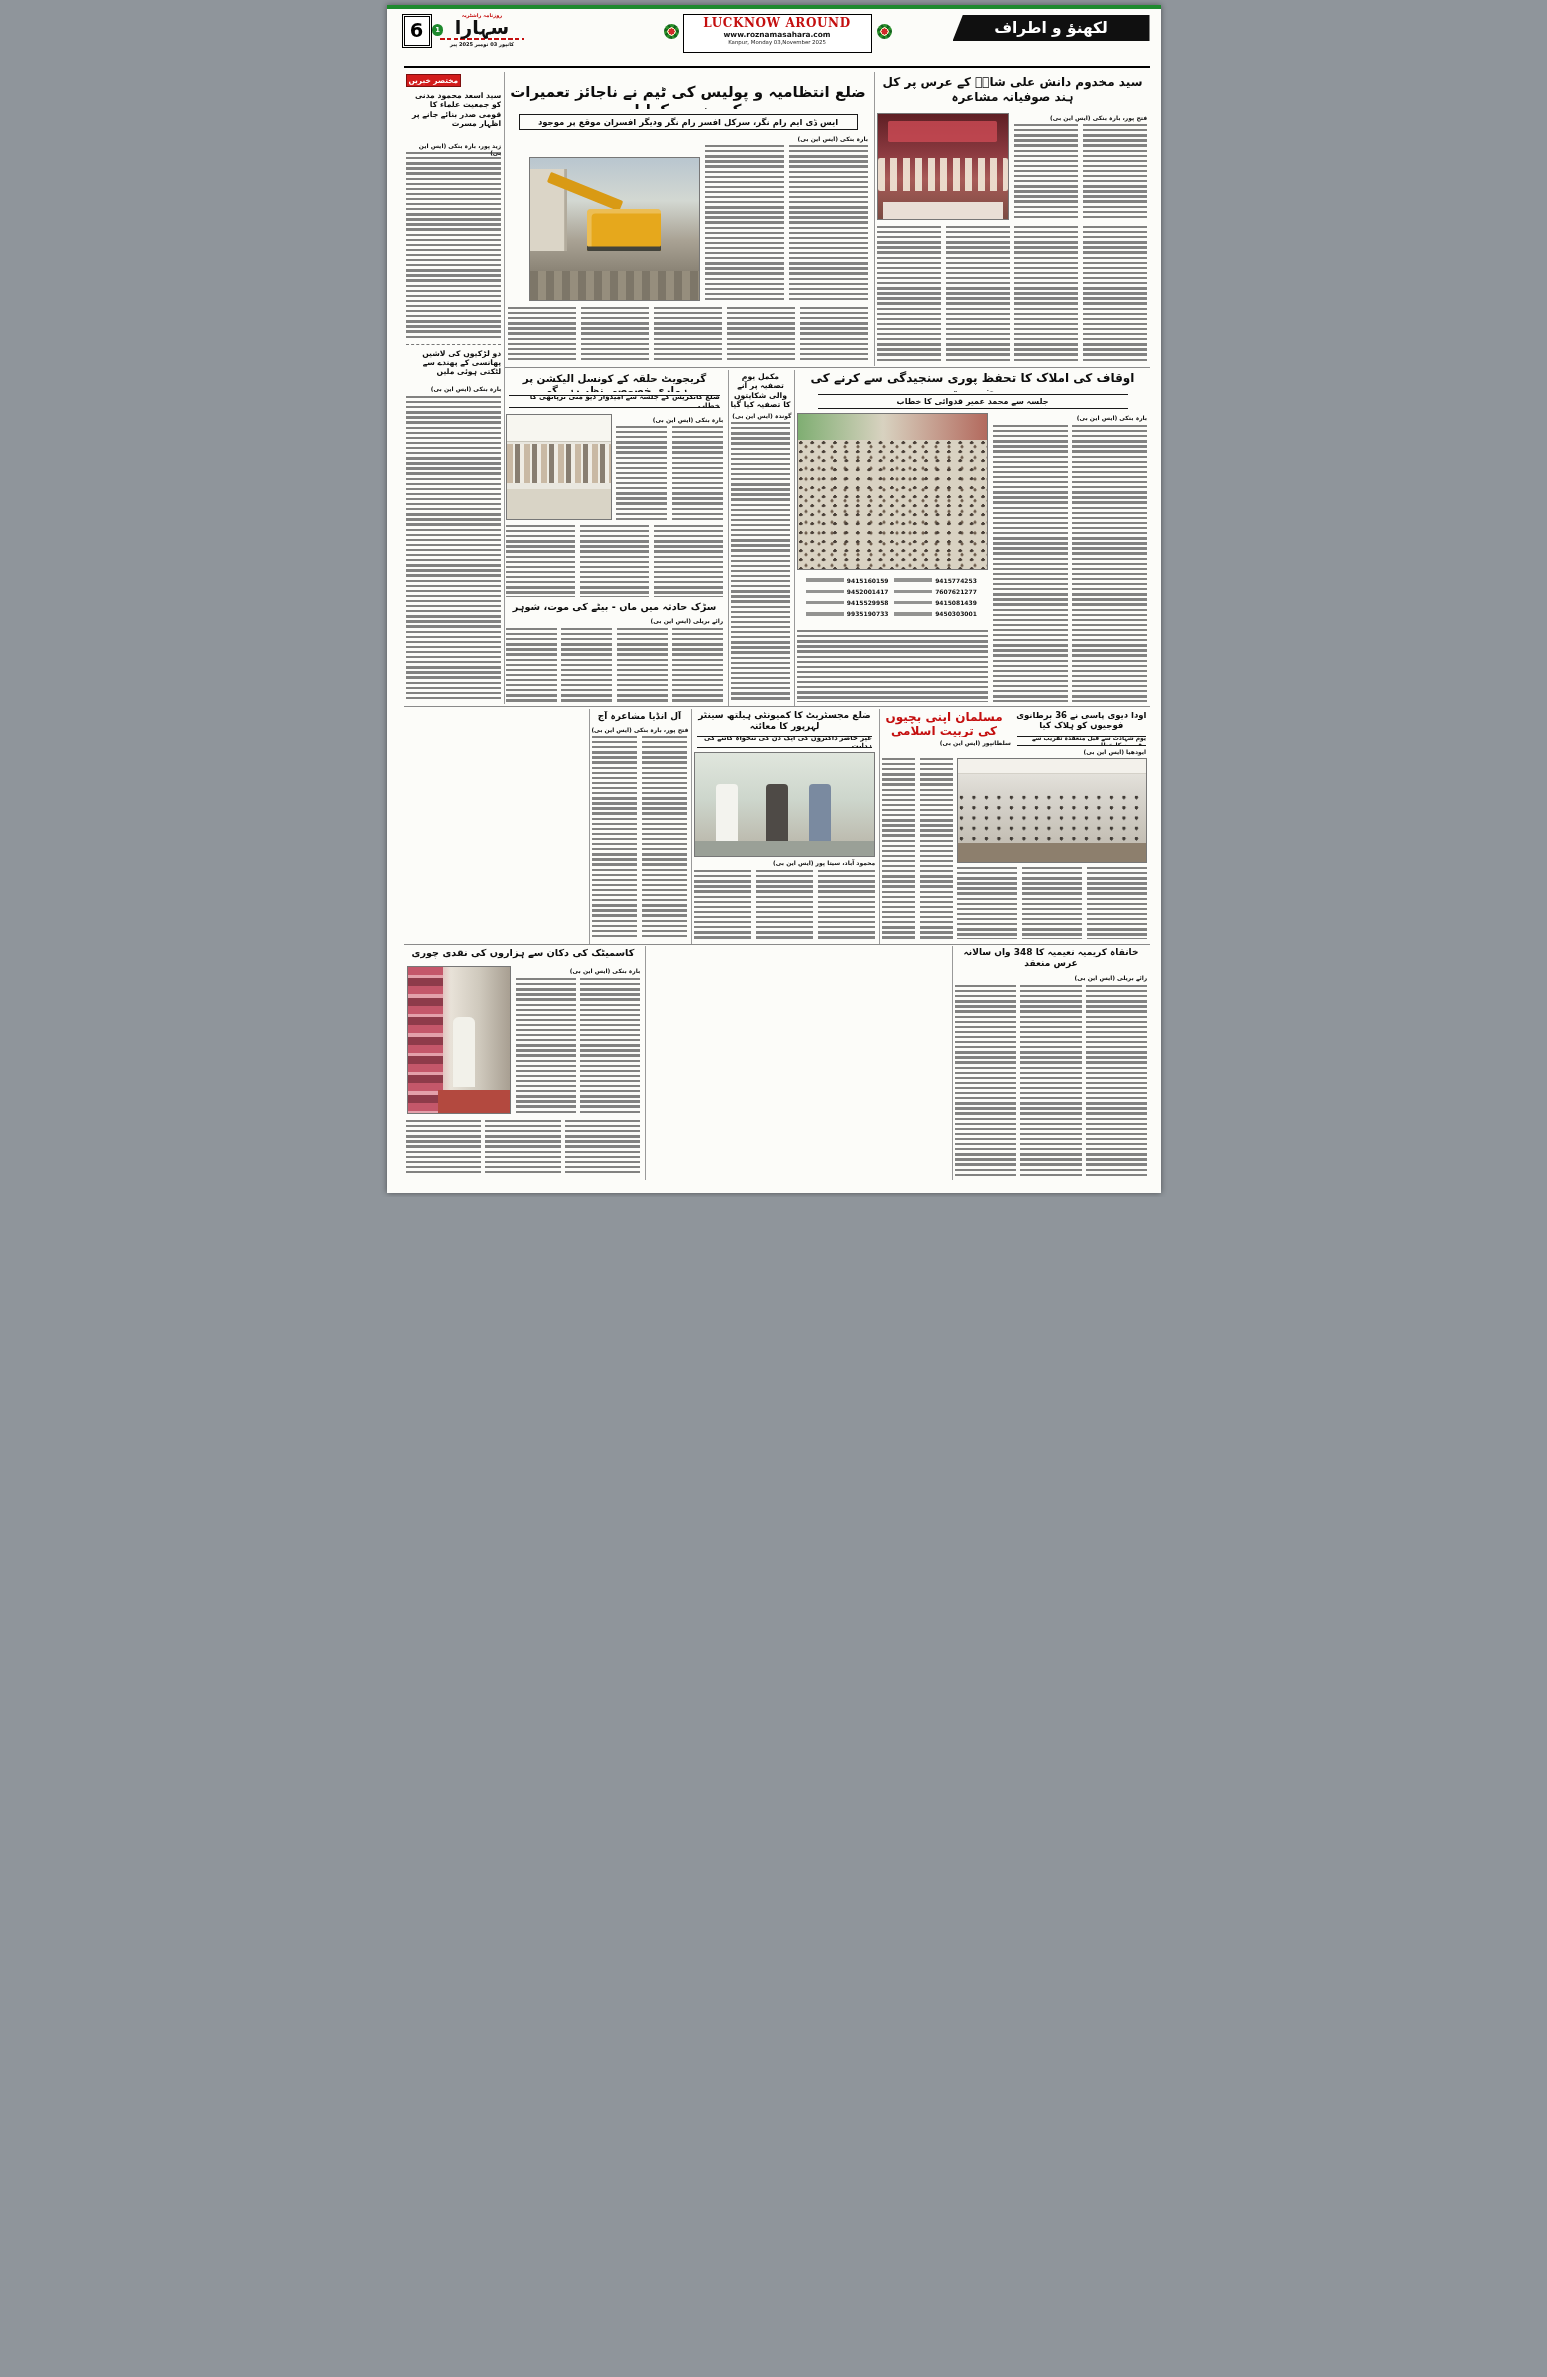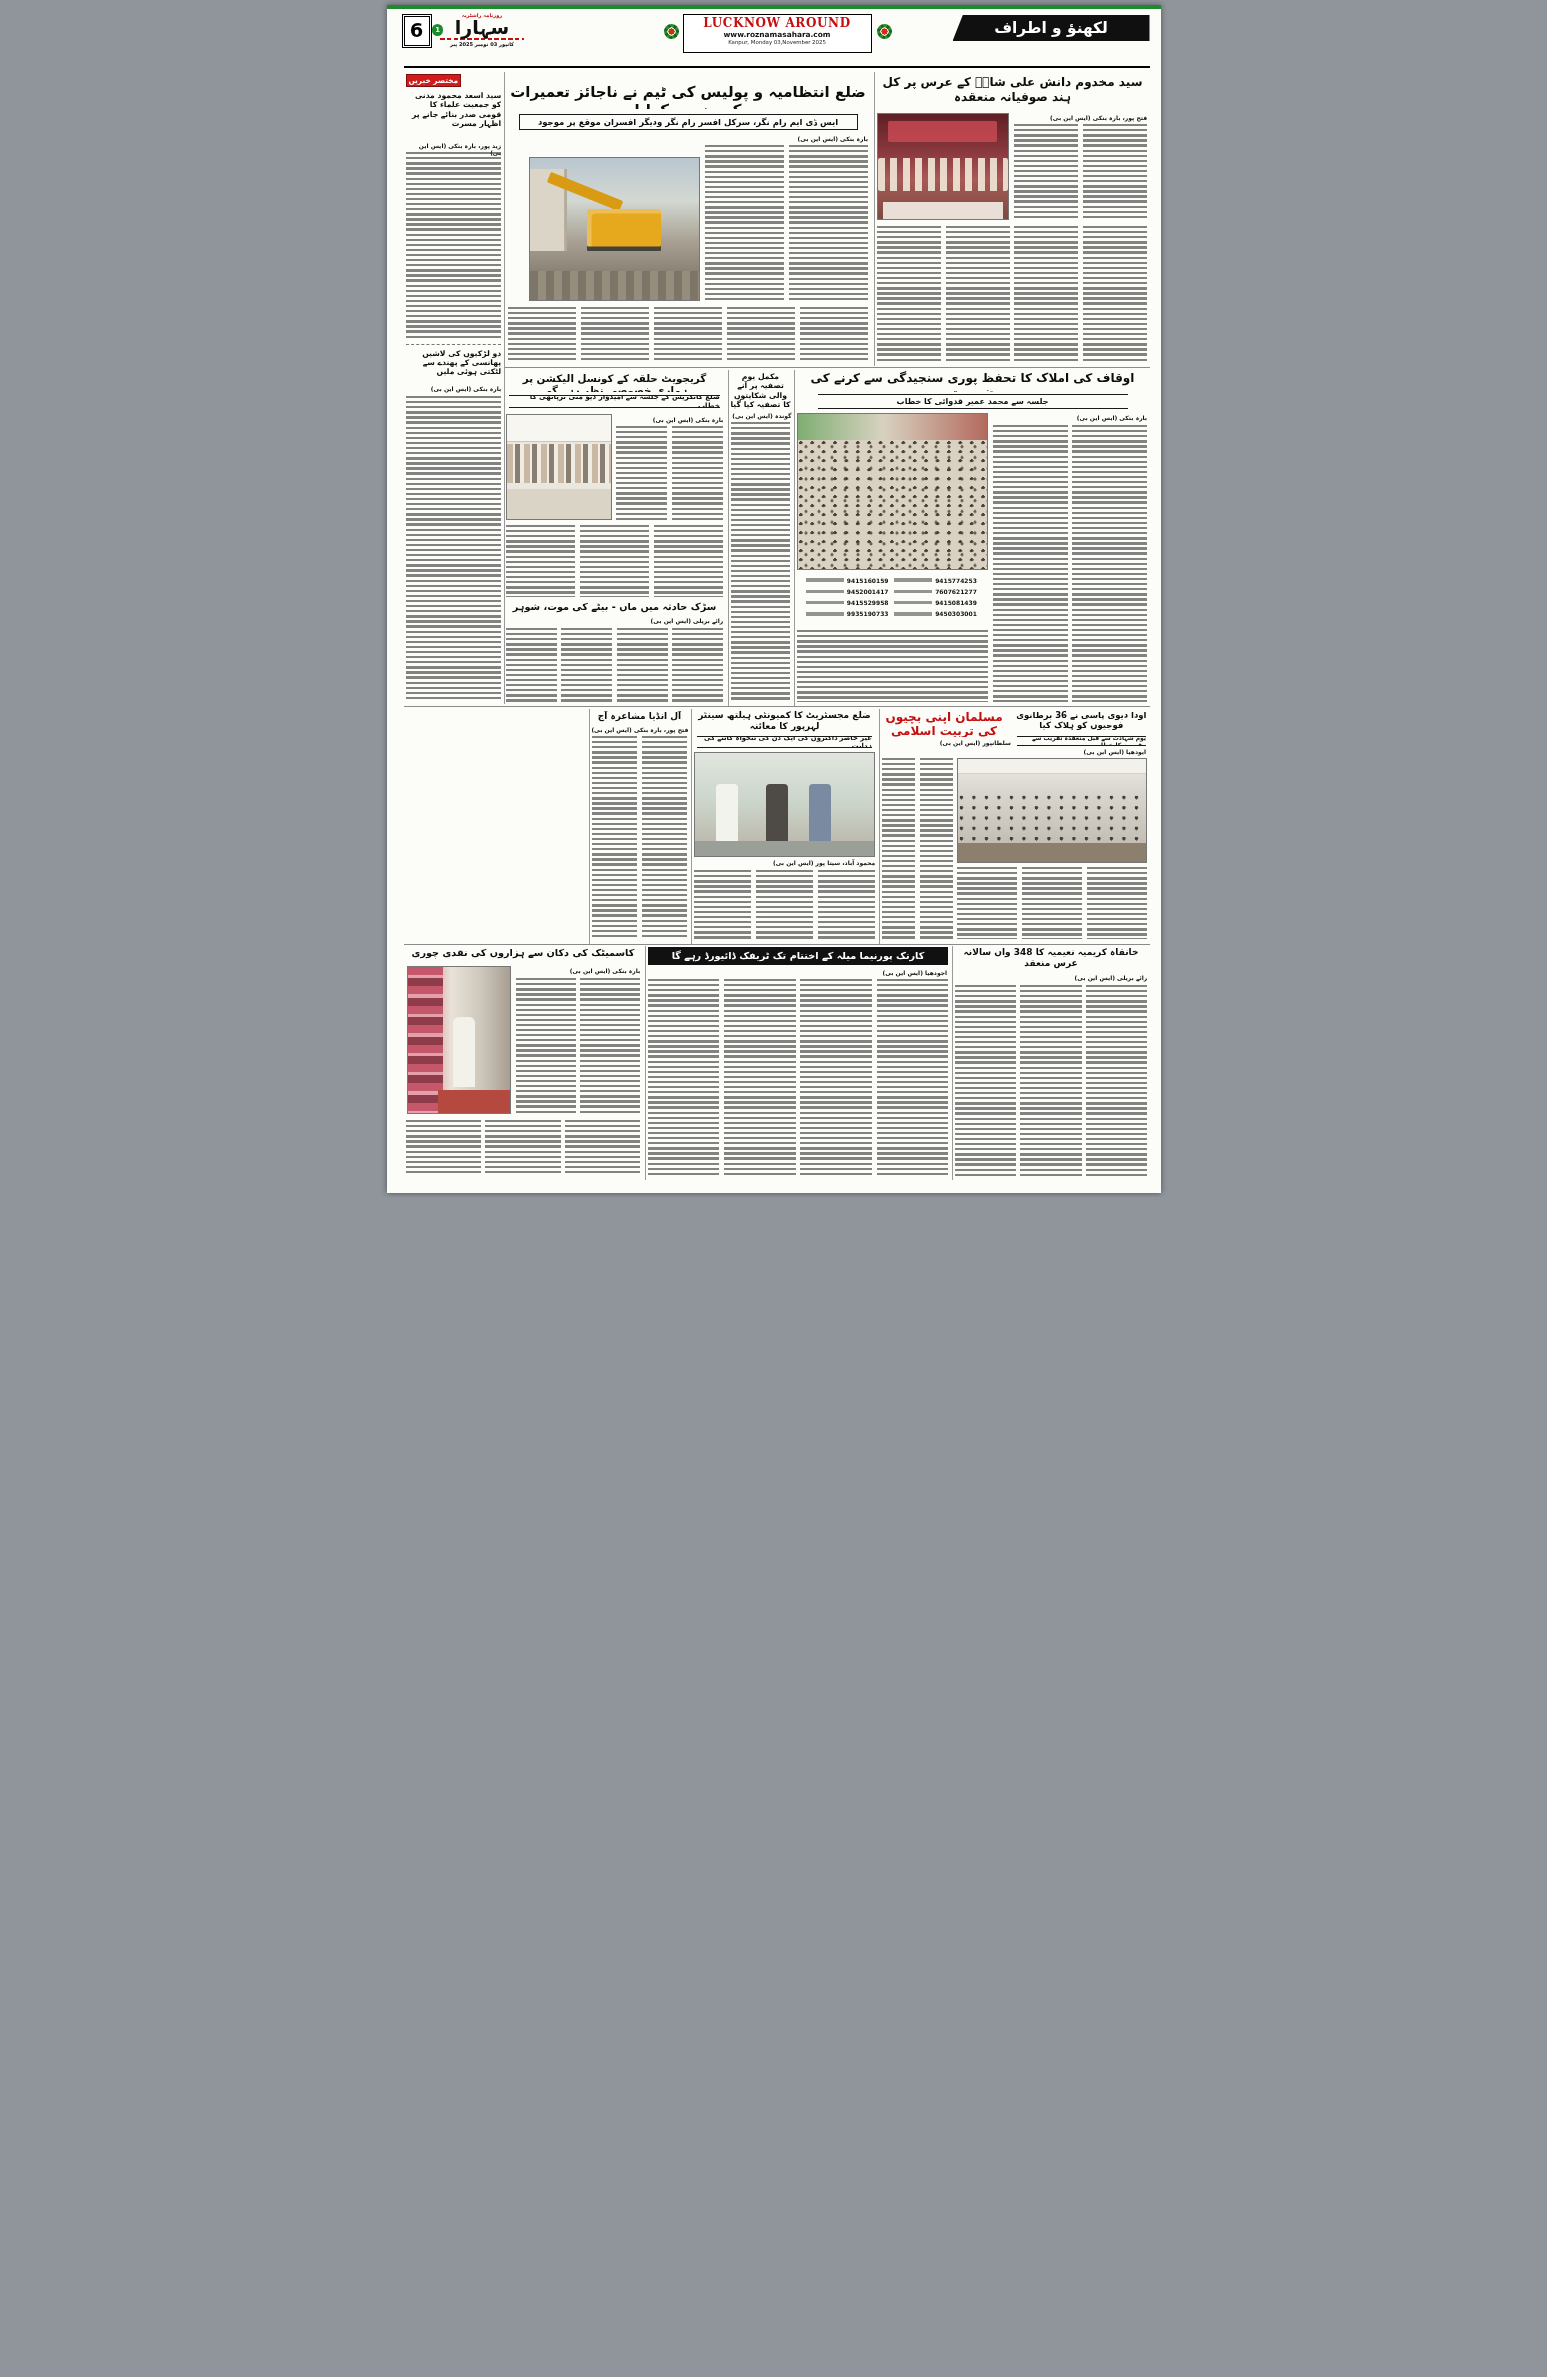--- a/index.html
+++ b/index.html
@@ -129,21 +129,21 @@
     <div class="abs fillw" style="left:4.6px;right:4.6px;top:235px;height:56px">
       <div class="fill"></div>
       <div class="fill"></div>
       <div class="fill"></div>
       <div class="fill"></div>
       <div class="fill"></div>
     </div>
   </section>
 
   <section class="blk" style="left:488px;top:67px;width:276px;height:295px">
-    <div class="abs hl urdu" style="left:3.4px;right:3.4px;top:3.4px;height:33px;font-size:12px">سید مخدوم دانش علی شاہؒ کے عرس پر کل ہند صوفیانہ منعقدہ</div>
+    <div class="abs hl urdu" style="left:3.4px;right:3.4px;top:3.4px;height:33px;font-size:12px">سید مخدوم دانش علی شاہؒ کے عرس پر کل ہند صوفیانہ مشاعرہ</div>
     <div class="photo ph-mu" style="left:2.3px;top:41px;width:132px;height:107px">
       <div class="mu-banner"></div>
       <div class="mu-people"></div>
       <div class="mu-table"></div>
     </div>
     <div class="abs by" style="left:139px;right:3.4px;top:42px">فتح پور، بارہ بنکی (ایس این بی)</div>
     <div class="abs fillw" style="left:139px;right:3.4px;top:52px;height:96px">
       <div class="fill"></div>
       <div class="fill"></div>
     </div>
@@ -309,30 +309,20 @@
       <div class="fill"></div>
       <div class="fill"></div>
     </div>
     <div class="abs fillw" style="left:2.3px;right:2.3px;top:174px;height:56px">
       <div class="fill"></div>
       <div class="fill"></div>
       <div class="fill"></div>
     </div>
   </section>
 
-  <section class="blk" style="left:259px;top:941px;width:305px;height:234px">
-    <div class="abs hl urdu" style="left:2.3px;right:2.3px;top:1.1px;height:18px;font-size:9.7px;background:#111;color:#fff;display:flex;align-items:center;justify-content:center">کارتک پورنیما میلہ کے اختتام تک ٹریفک ڈائیورڈ رہے گا</div>
-    <div class="abs by" style="left:2.3px;right:3.4px;top:23px">اجودھیا (ایس این بی)</div>
-    <div class="abs fillw" style="left:2.3px;right:2.3px;top:33px;height:197px">
-      <div class="fill"></div>
-      <div class="fill"></div>
-      <div class="fill"></div>
-      <div class="fill"></div>
-    </div>
-  </section>
 
   <section class="blk" style="left:566px;top:941px;width:197px;height:234px">
     <div class="abs hl urdu" style="left:2.3px;right:2.3px;top:1.1px;height:26px;font-size:9px">خانقاہ کریمیہ نعیمیہ کا 348 واں سالانہ عرس منعقد</div>
     <div class="abs by" style="left:2.3px;right:2.3px;top:28.5px">رائے بریلی (ایس این بی)</div>
     <div class="abs fillw" style="left:2.3px;right:2.3px;top:39px;height:191px">
       <div class="fill"></div>
       <div class="fill"></div>
       <div class="fill"></div>
     </div>
   </section>

